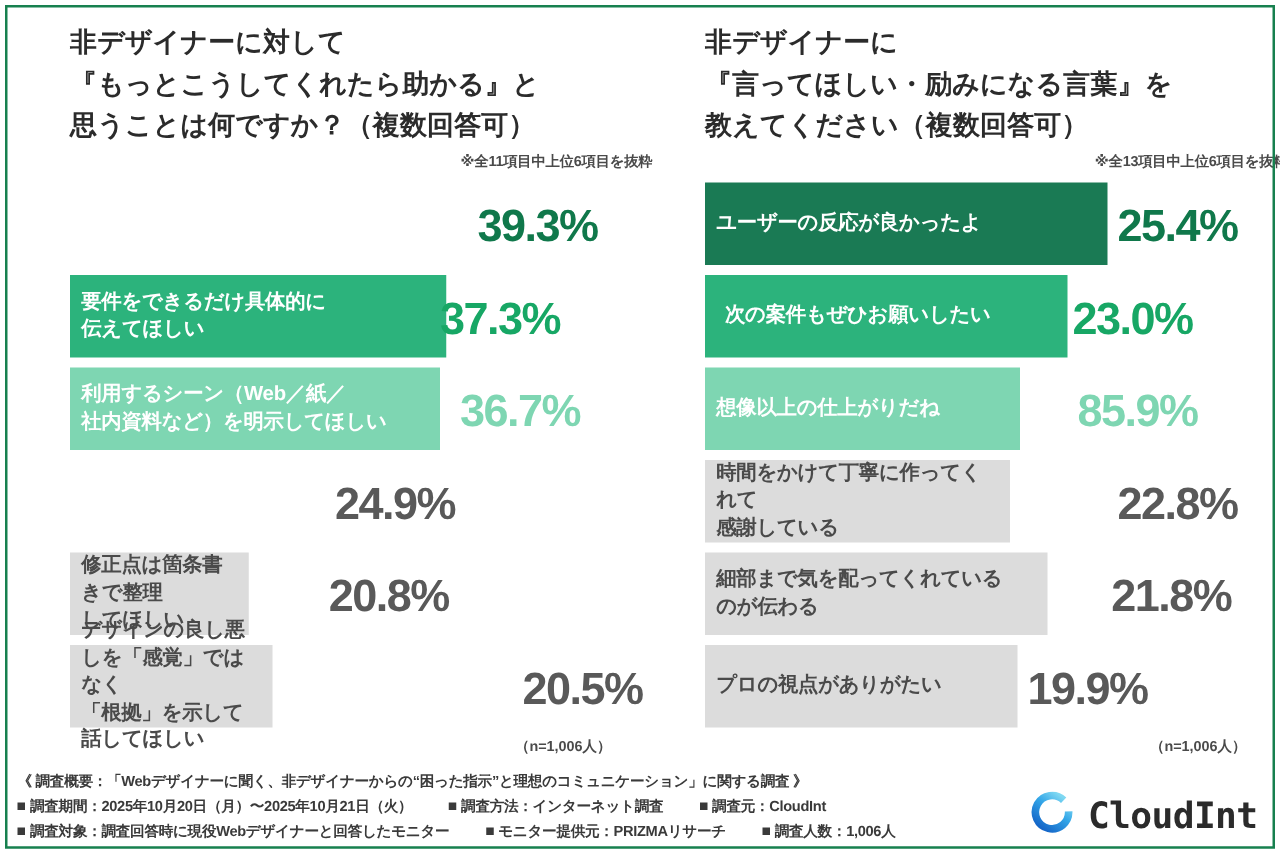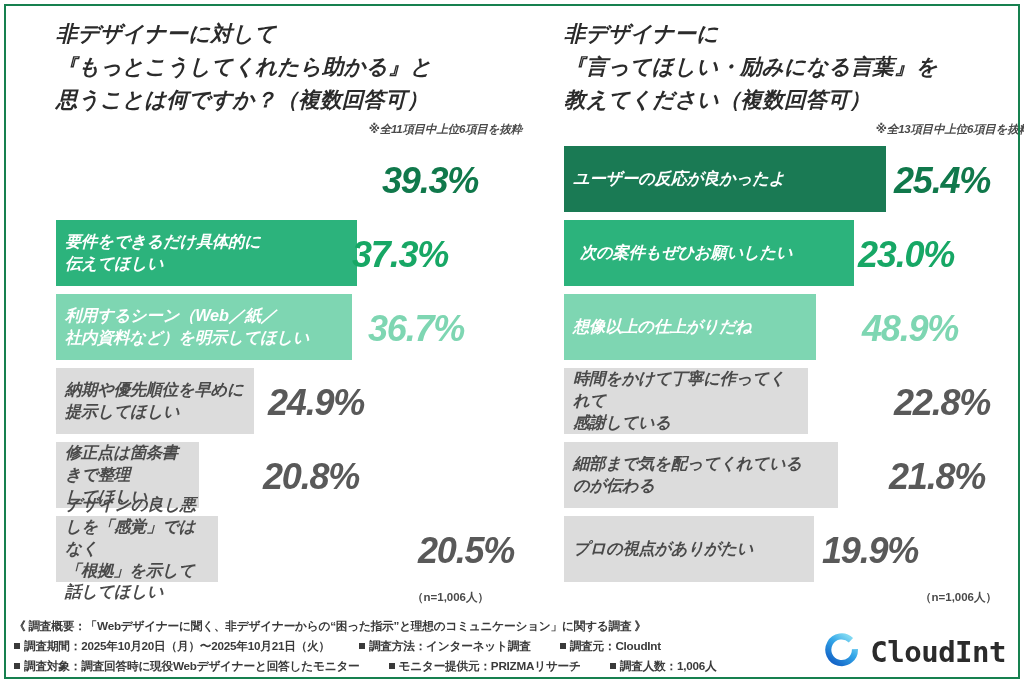--- a/index.html
+++ b/index.html
@@ -42,21 +42,20 @@
     position: absolute;
     left: 0; top: 0;
     width: 1024px;
     height: 600px;
   }
 
   .col {
     position: absolute;
     top: 18px;
     width: 472px;
-    font-style: italic;
   }
   .col-left  { left: 56px; }
   .col-right { left: 564px; }
 
   
   .q-title {
     font-size: 21.5px;
     font-weight: bold;
     line-height: 1.53;
     color: #2b2b2b;
@@ -227,24 +226,20 @@
 
         <div class="bar-row">
           <div class="bar t-light overflow" style="width:296px;">
             <span class="bar-label">利用するシーン（Web／紙／
 社内資料など）を明示してほしい</span>
           </div>
           <span class="bar-value v-light" style="left:312px;">36.7%</span>
         </div>
 
         <div class="bar-row">
-          <div class="bar t-gray" style="width:198px;">
-            <span class="bar-label">納期や優先順位を早めに
-提示してほしい</span>
-          </div>
           <span class="bar-value v-gray" style="left:212px;">24.9%</span>
         </div>
 
         <div class="bar-row">
           <div class="bar t-gray overflow" style="width:143px;">
             <span class="bar-label">修正点は箇条書きで整理
 してほしい</span>
           </div>
           <span class="bar-value v-gray" style="left:207px;">20.8%</span>
         </div>
@@ -279,21 +274,21 @@
           <div class="bar t-mid" style="width:290px;padding-left:16px;">
             <span class="bar-label">次の案件もぜひお願いしたい</span>
           </div>
           <span class="bar-value v-mid" style="left:294px;">23.0%</span>
         </div>
 
         <div class="bar-row">
           <div class="bar t-light" style="width:252px;">
             <span class="bar-label">想像以上の仕上がりだね</span>
           </div>
-          <span class="bar-value v-light" style="left:298px;">48.9%</span>
+          <span class="bar-value v-light" style="left:298px;">85.9%</span>
         </div>
 
         <div class="bar-row">
           <div class="bar t-gray overflow" style="width:244px;">
             <span class="bar-label" style="width:300px;">時間をかけて丁寧に作ってくれて
 感謝している</span>
           </div>
           <span class="bar-value v-gray" style="left:282px;margin-left:48px;">22.8%</span>
         </div>
 

